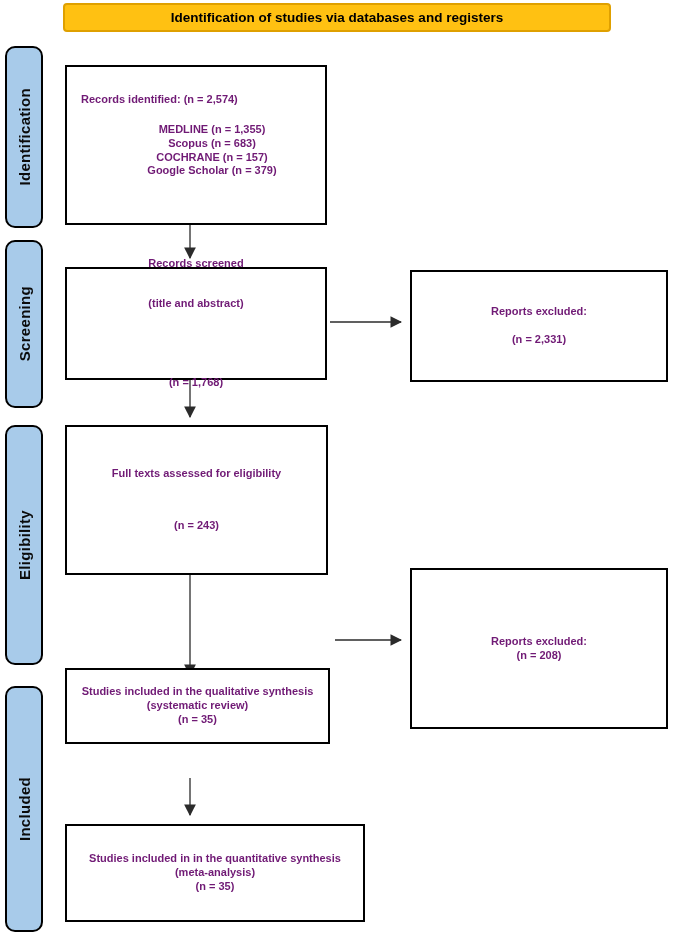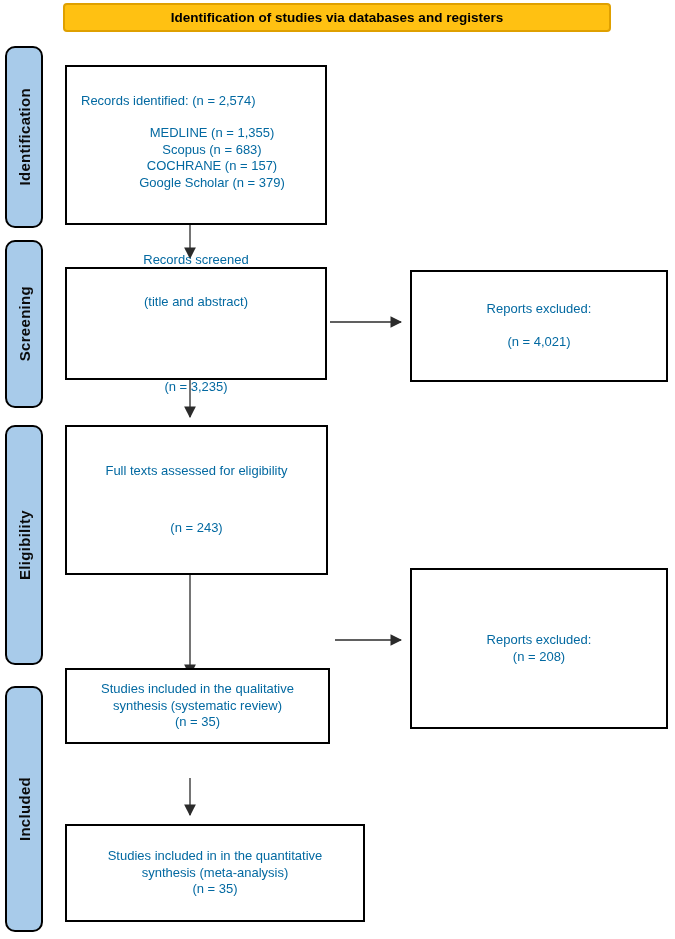--- a/index.html
+++ b/index.html
@@ -33,21 +33,21 @@
     writing-mode:vertical-rl;transform:rotate(180deg);
     font-size:15px;font-weight:bold;color:#0b0b0b;letter-spacing:.3px;
     white-space:nowrap;
   }
   .lbl-identification{top:46px;height:182px;}
   .lbl-screening{top:240px;height:168px;}
   .lbl-eligibility{top:425px;height:240px;}
   .lbl-included{top:686px;height:246px;}
   .box{
     position:absolute;background:var(--box-bg);border:2px solid var(--box-border);
-    box-sizing:border-box;font-size:13px;line-height:1.26;color:#0369a1;
+    box-sizing:border-box;font-size:11px;line-height:1.26;color:#701a75;font-weight:bold;
   }
   .box.center{display:flex;flex-direction:column;justify-content:center;text-align:center;padding:6px 12px;}
   .line{min-height:1.26em;}
   .box-records-identified{left:65px;top:65px;width:262px;height:160px;padding:26px 8px 0 14px;text-align:left;}
   .box-records-identified .src-list{margin:16px 0 0 26px;text-align:center;}
   .box-records-screened{left:65px;top:267px;width:262px;height:113px;gap:26px;}
   .box-reports-excluded-screening{left:410px;top:270px;width:258px;height:112px;}
   .box-full-texts{left:65px;top:425px;width:263px;height:150px;gap:12px;}
   .box-reports-excluded-eligibility{left:410px;top:568px;width:258px;height:161px;padding:6px 8px;}
   .box-qualitative{left:65px;top:668px;width:265px;height:76px;padding:6px 14px;}
@@ -96,27 +96,27 @@
       <div class="line">Scopus (n = 683)</div>
       <div class="line">COCHRANE (n = 157)</div>
       <div class="line">Google Scholar (n = 379)</div>
     </div>
   </div>
 
   <div class="box center box-records-screened">
     <div class="line">Records screened</div>
     <div class="line">(title and abstract)</div>
     <div class="line"></div>
-    <div class="line">(n = 3,235)</div>
+    <div class="line">(n = 1,768)</div>
   </div>
 
   <div class="box center box-reports-excluded-screening">
     <div class="line">Reports excluded:</div>
     <div class="line"></div>
-    <div class="line">(n = 4,021)</div>
+    <div class="line">(n = 2,331)</div>
   </div>
 
   <div class="box center box-full-texts">
     <div class="line">Full texts assessed for eligibility</div>
     <div class="line"></div>
     <div class="line">(n = 243)</div>
   </div>
 
   <div class="box center box-reports-excluded-eligibility">
     <div>Reports excluded:</div>

